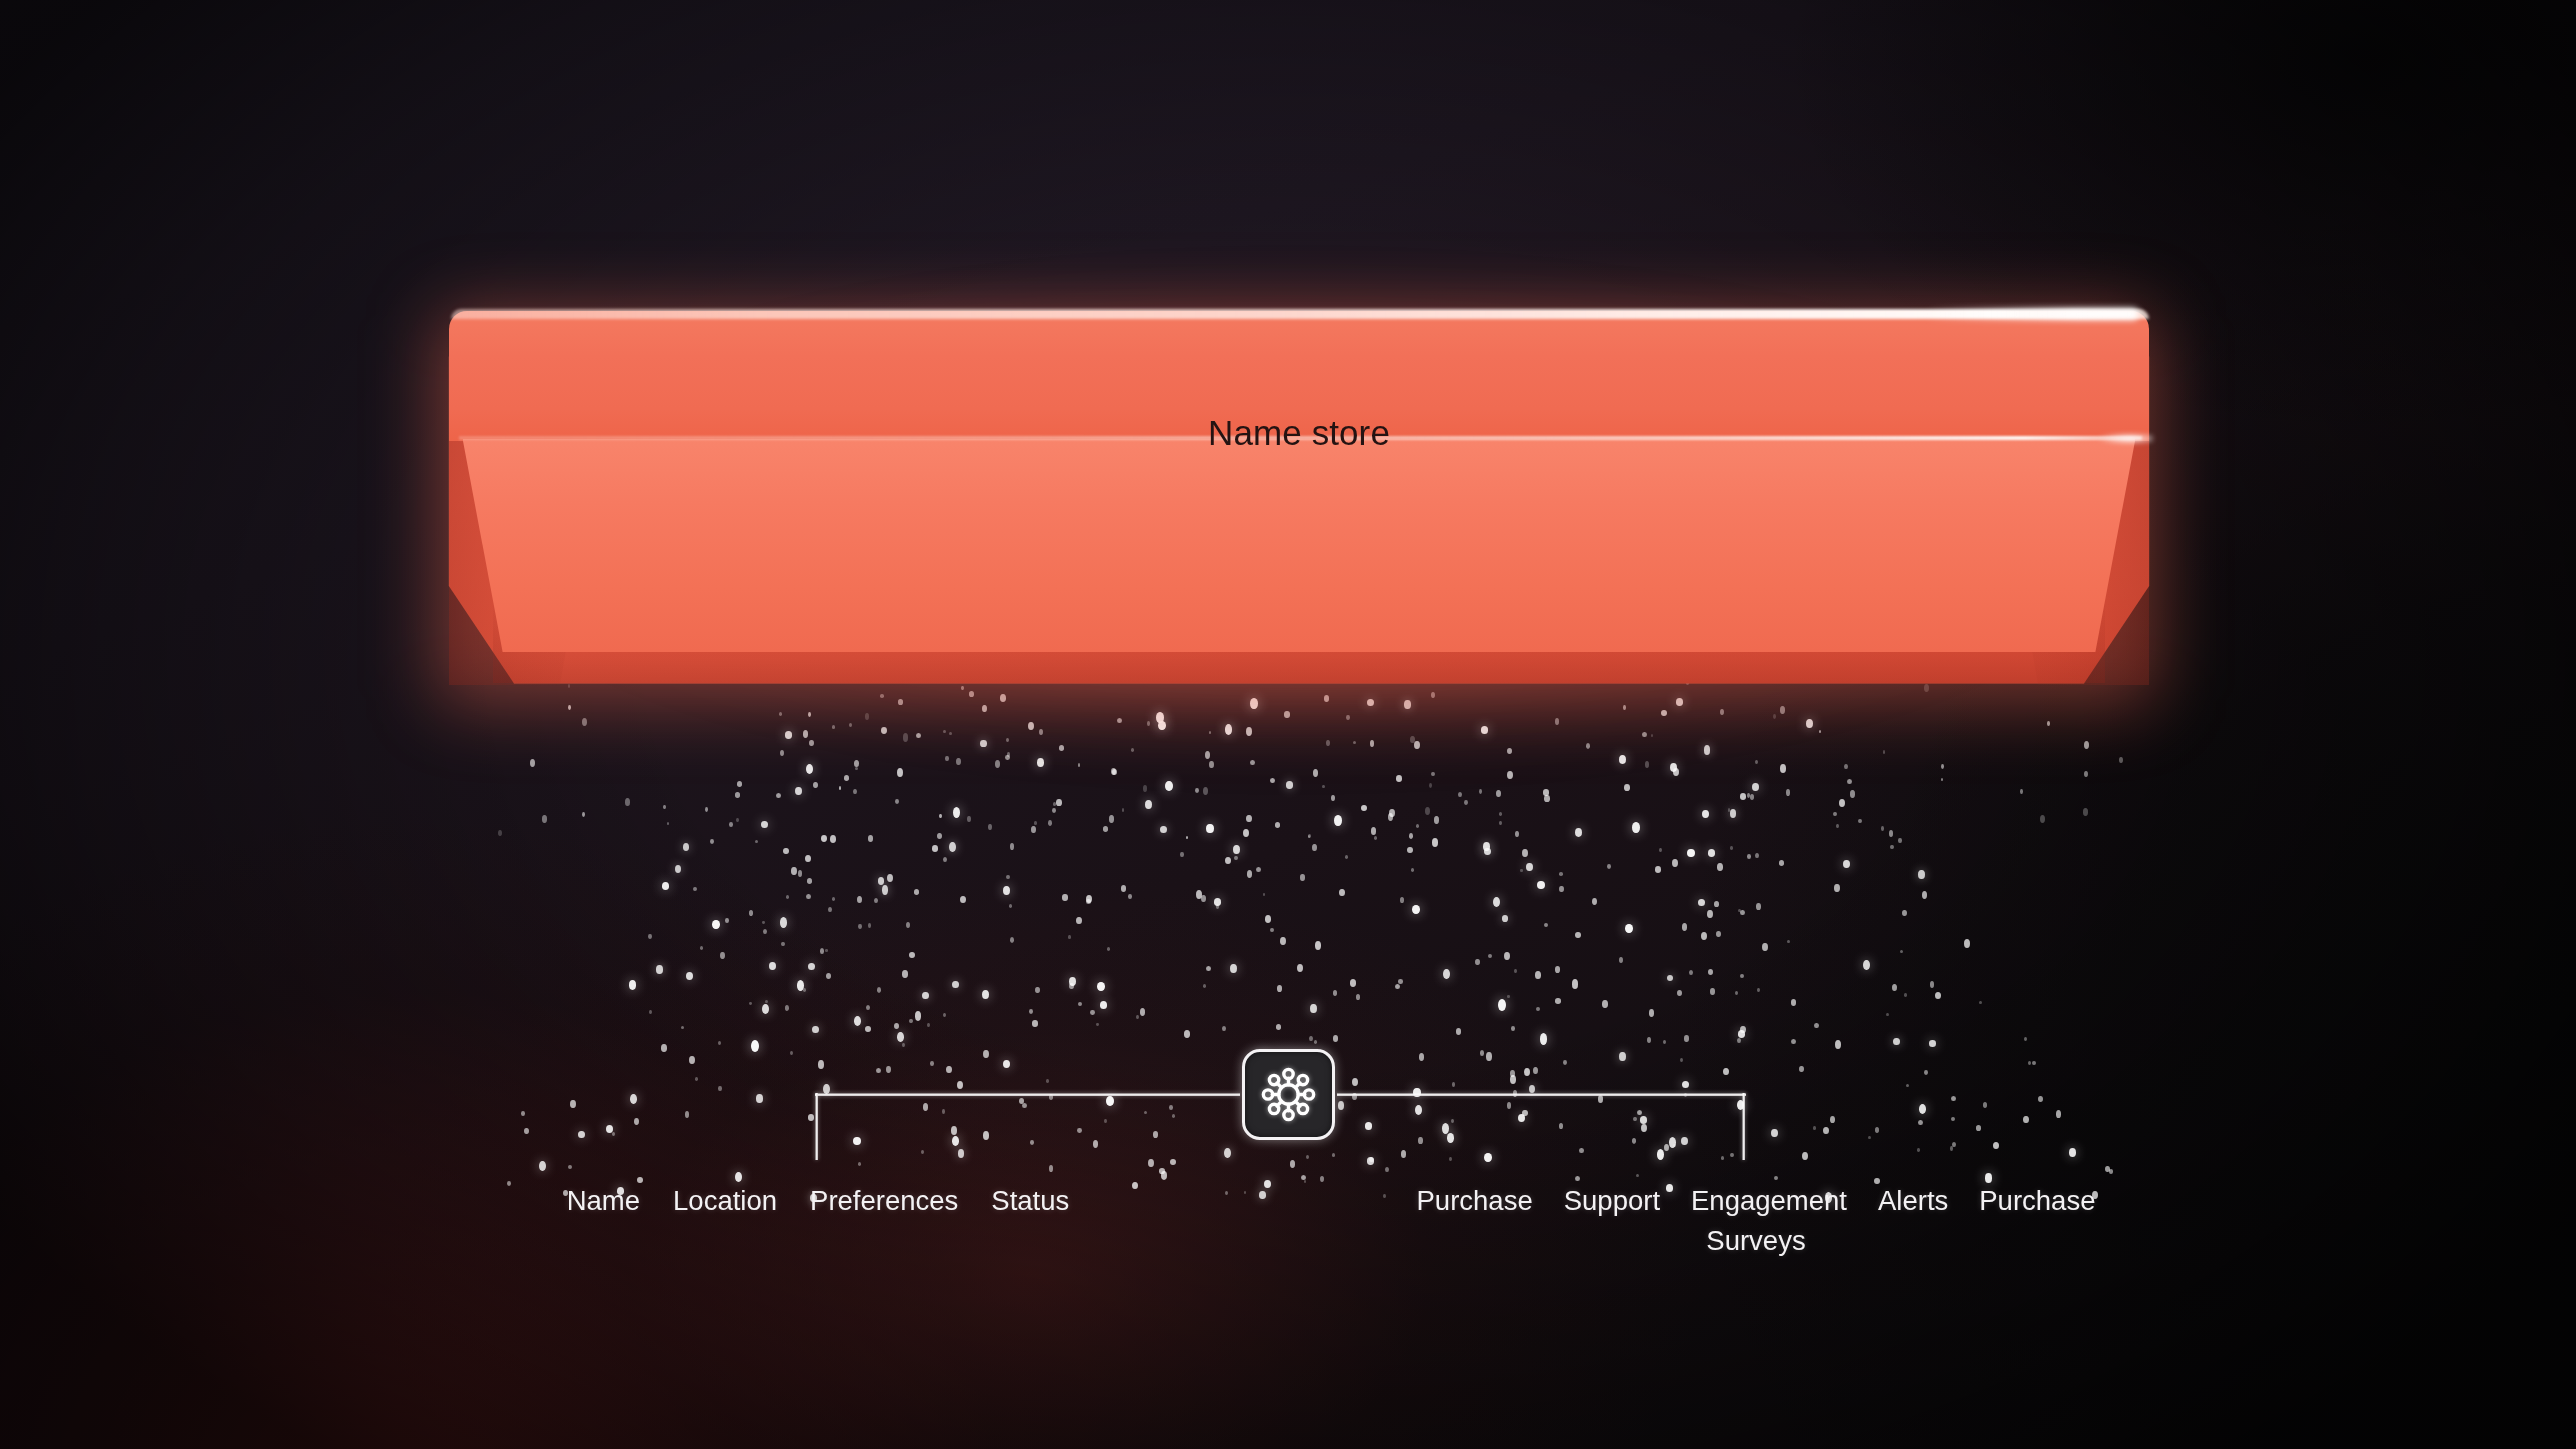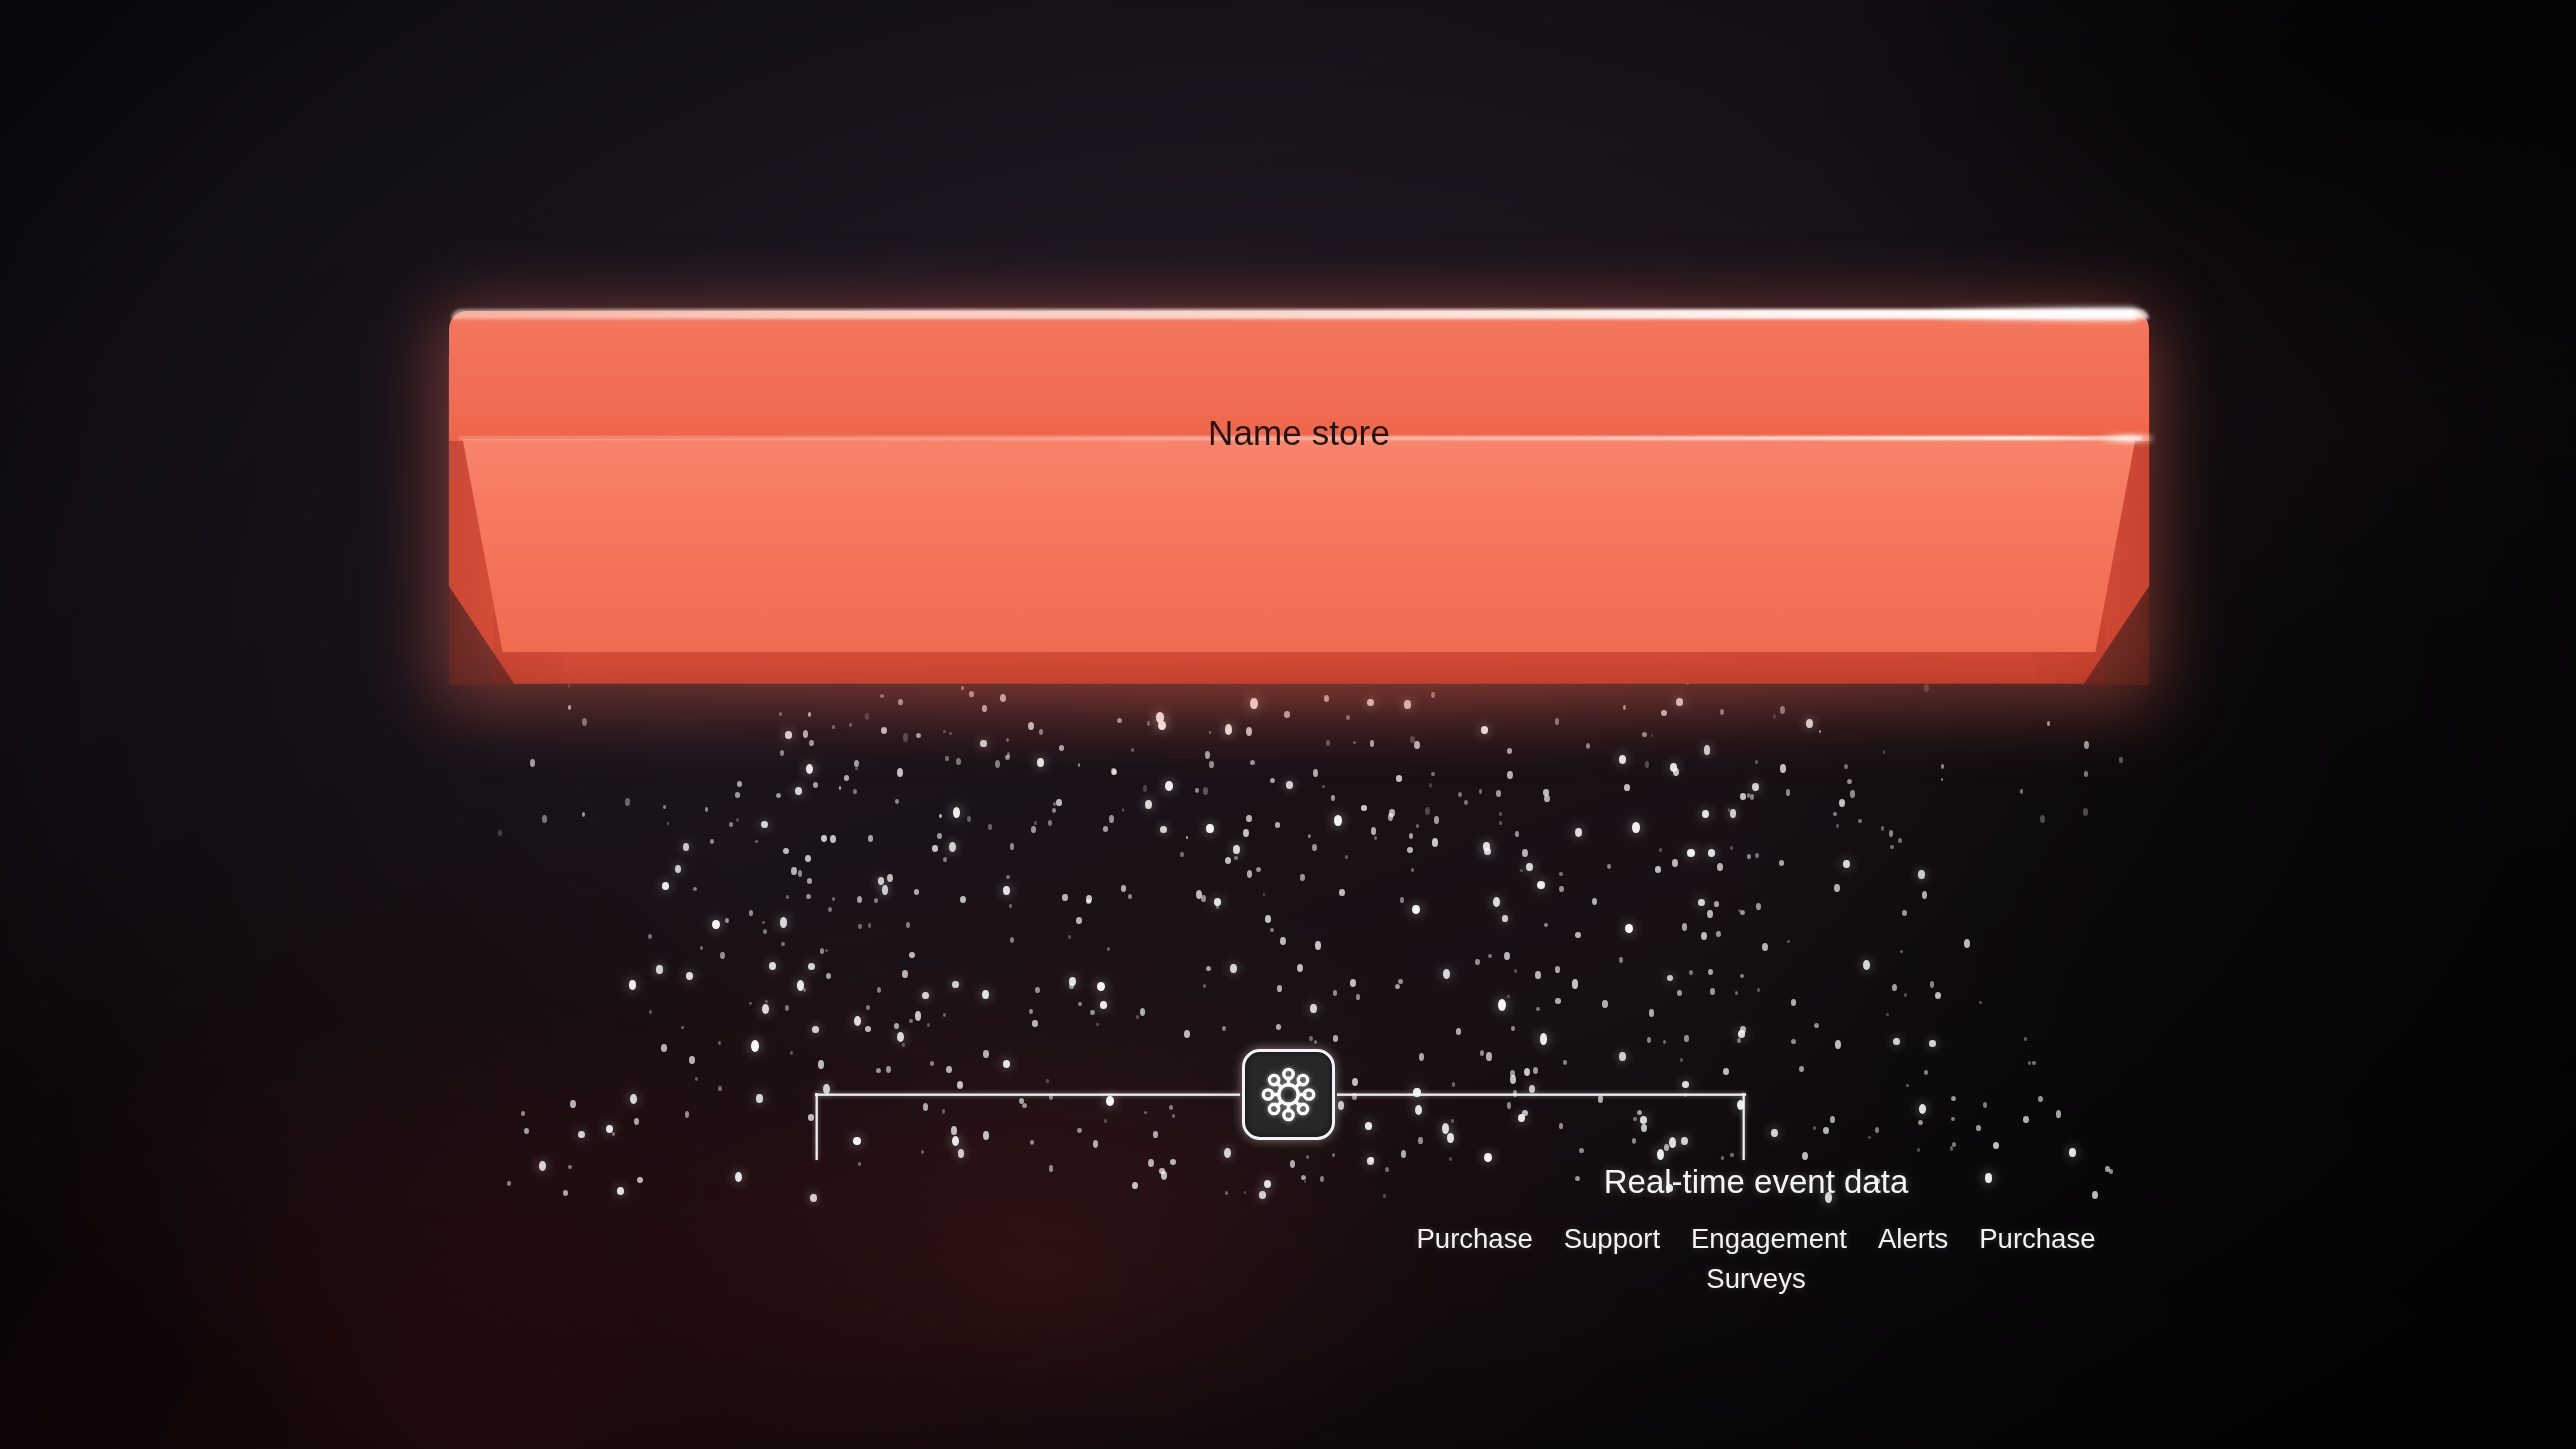--- a/index.html
+++ b/index.html
@@ -926,24 +926,29 @@
         <circle cx="81.5" cy="50" r="7.2"></circle>
         <circle cx="27.8" cy="27.8" r="7.2"></circle>
         <circle cx="72.2" cy="27.8" r="7.2"></circle>
         <circle cx="27.8" cy="72.2" r="7.2"></circle>
         <circle cx="72.2" cy="72.2" r="7.2"></circle>
       </svg>
     </span>
   </div>
 
   <div class="group g-left">
+    <div class="chips">
+        <span class="chip">Name</span>
+        <span class="chip">Location</span>
+        <span class="chip">Preferences</span>
+        <span class="chip">Status</span>
+      </div>
   </div>
 
   <div class="group g-right">
-    <div class="group-title">Real-time event data</div>
     <div class="chips">
         <span class="chip">Purchase</span>
         <span class="chip">Support</span>
         <span class="chip">Engagement</span>
         <span class="chip">Alerts</span>
         <span class="chip">Purchase</span>
         <span class="chip">Surveys</span>
       </div>
   </div>
 

